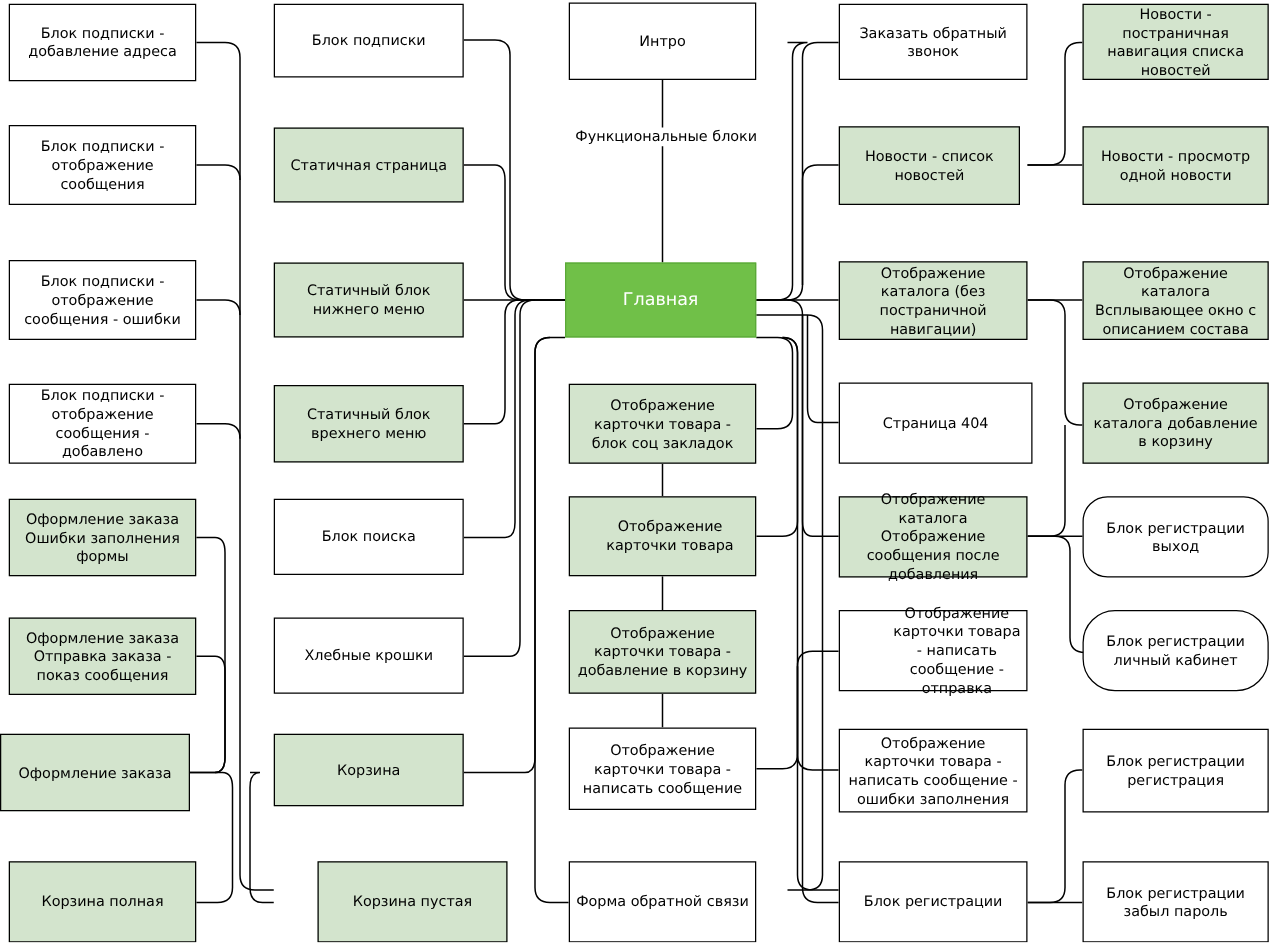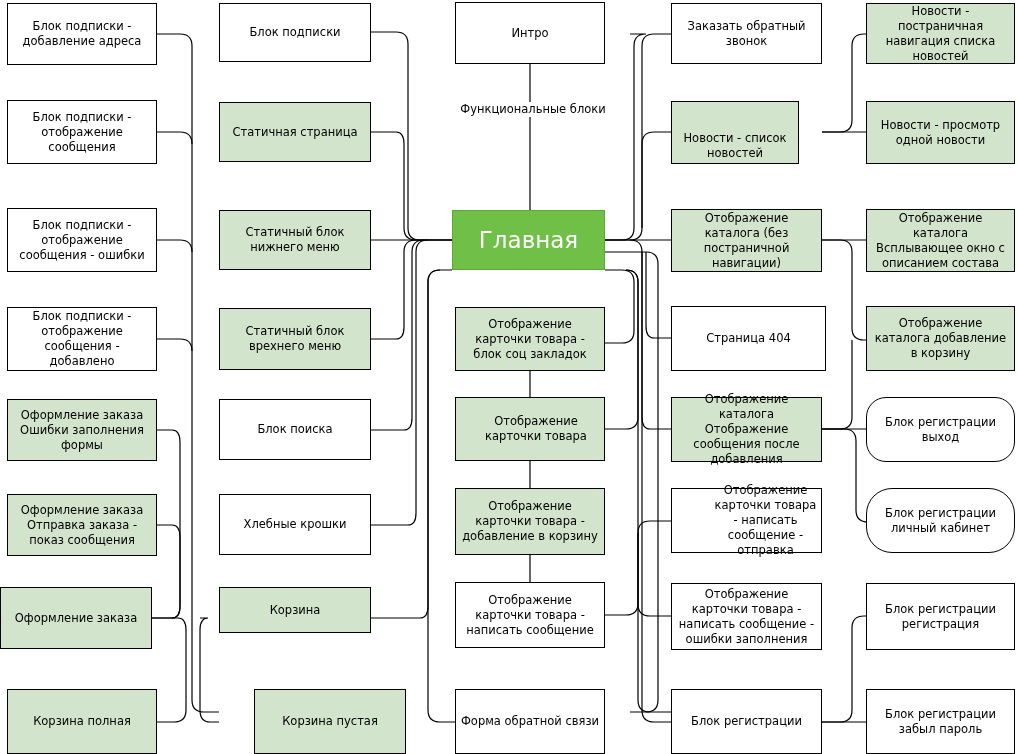--- a/index.html
+++ b/index.html
@@ -38,21 +38,21 @@
     padding: 2px 4px;
     z-index: 2;
   }
   .node.green {
     background: #d3e4cd;
   }
   .node.root {
     background: #70c048;
     border: 1px solid #5aa838;
     color: #ffffff;
-    font-size: 23px;
+    font-size: 14px;
     line-height: 24px;
   }
   .note {
     position: absolute;
     font-size: 11.5px;
     line-height: 15px;
     color: #000000;
     text-align: center;
     z-index: 2;
     background: #ffffff;
@@ -144,21 +144,21 @@
       </div>
       <div class="node green" style="left: 219px; top: 308px; width: 152px; height: 62px;">
         <span>Статичный блок врехнего меню</span>
       </div>
       <div class="node" style="left: 219px; top: 399px; width: 152px; height: 61px;">
         <span>Блок поиска</span>
       </div>
       <div class="node" style="left: 219px; top: 494px; width: 152px; height: 61px;">
         <span>Хлебные крошки</span>
       </div>
-      <div class="node green" style="left: 219px; top: 587px; width: 152px; height: 46px;">
+      <div class="node green" style="left: 219px; top: 587px; width: 152px; height: 58px;">
         <span>Корзина</span>
       </div>
       <div class="node green" style="left: 219px; top: 689px; width: 152px; height: 65px; margin-left: 35px;">
         <span>Корзина пустая</span>
       </div>
       <div class="node" style="left: 455px; top: 2px; width: 150px; height: 62px;">
         <span>Интро</span>
       </div>
       <div class="node root" style="left: 452px; top: 210px; width: 153px; height: 60px;">
         <span>Главная</span>
@@ -174,21 +174,21 @@
       </div>
       <div class="node" style="left: 455px; top: 582px; width: 150px; height: 66px;">
         <span>Отображение карточки товара - написать сообщение</span>
       </div>
       <div class="node" style="left: 455px; top: 689px; width: 150px; height: 65px;">
         <span>Форма обратной связи</span>
       </div>
       <div class="node" style="left: 671px; top: 3px; width: 151px; height: 61px;">
         <span>Заказать обратный звонок</span>
       </div>
-      <div class="node green" style="left: 671px; top: 101px; width: 128px; height: 63px; align-items: flex-end;">
+      <div class="node green" style="left: 671px; top: 101px; width: 145px; height: 63px;">
         <span>Новости - список новостей</span>
       </div>
       <div class="node green" style="left: 671px; top: 209px; width: 151px; height: 63px;">
         <span>Отображение каталога (без постраничной навигации)</span>
       </div>
       <div class="node" style="left: 671px; top: 306px; width: 155px; height: 65px;">
         <span>Страница 404</span>
       </div>
       <div class="node green" style="left: 671px; top: 397px; width: 151px; height: 65px;">
         <span>Отображение каталога Отображение сообщения после добавления</span>

